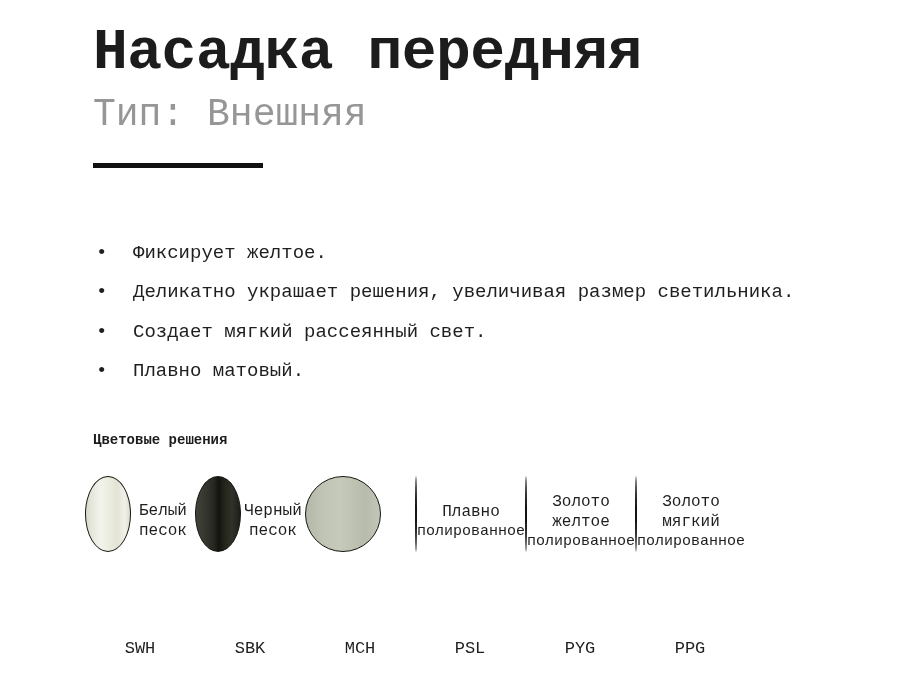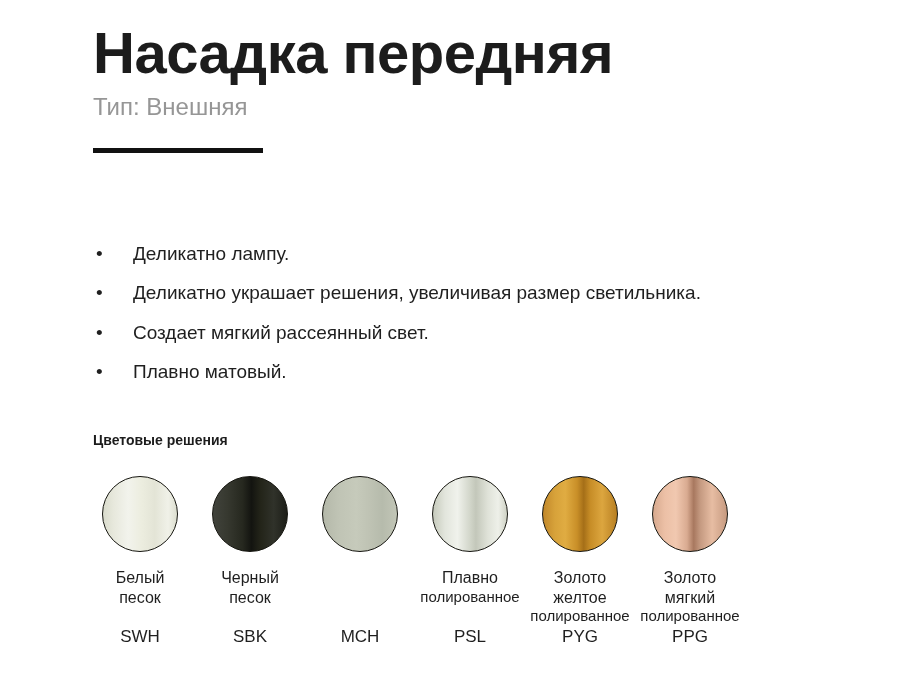--- a/index.html
+++ b/index.html
@@ -13,40 +13,41 @@
     font-family: "Liberation Sans", sans-serif;
     color: #1a1a1a;
     overflow: hidden;
     position: relative;
   }
 
   .slide {
     position: absolute;
     inset: 0;
     padding: 0;
+    font-family: Liberation Mono, monospace;
   }
 
   
   .header {
     position: absolute;
     left: 93px;
     top: 22px;
     width: 760px;
   }
   .title {
     font-size: 58px;
     font-weight: 700;
     letter-spacing: -0.5px;
     line-height: 1.06;
     color: #1c1c1c;
     margin: 0;
     white-space: nowrap;
   }
   .subtitle {
-    font-size: 24px;
+    font-size: 38px;
     font-weight: 400;
     color: #969696;
     line-height: 1.1;
     margin: 11px 0 0 0;
     white-space: nowrap;
   }
   .rule {
     width: 170px;
     height: 5px;
     background: #111111;
@@ -97,21 +98,20 @@
   .swatch-row {
     position: absolute;
     left: 85px;
     top: 476px;
     display: flex;
     width: 665px;
   }
   .swatch-col {
     width: 110px;
     display: flex;
-    flex-direction: column;
     align-items: center;
   }
   .swatch {
     width: 76px;
     height: 76px;
     border-radius: 50%;
     border: 1.5px solid #15150f;
     box-sizing: border-box;
   }
   .swatch-name {
@@ -123,21 +123,21 @@
     width: 108px;
   }
   .swatch-finish {
     display: block;
     font-size: 15px;
     line-height: 1.2;
     color: #1f1f1f;
   }
   .swatch-code {
     position: absolute;
-    top: 152px;
+    top: 164px;
     font-size: 17px;
     line-height: 1;
     color: #1f1f1f;
     text-align: center;
     width: 110px;
   }
   .swatch-col { position: relative; }
 
   
   .fill-swh {
@@ -181,21 +181,21 @@
 
   <div class="header">
     <h1 class="title">Насадка передняя</h1>
     <div class="subtitle">Тип: Внешняя</div>
     <div class="rule"></div>
   </div>
 
   <ul class="features">
     <li class="feature-item">
       <span class="feature-bullet">•</span>
-      <span class="feature-text">Деликатно лампу.</span>
+      <span class="feature-text">Фиксирует желтое.</span>
     </li>
     <li class="feature-item">
       <span class="feature-bullet">•</span>
       <span class="feature-text">Деликатно украшает решения, увеличивая размер светильника.</span>
     </li>
     <li class="feature-item">
       <span class="feature-bullet">•</span>
       <span class="feature-text">Создает мягкий рассеянный свет.</span>
     </li>
     <li class="feature-item">

